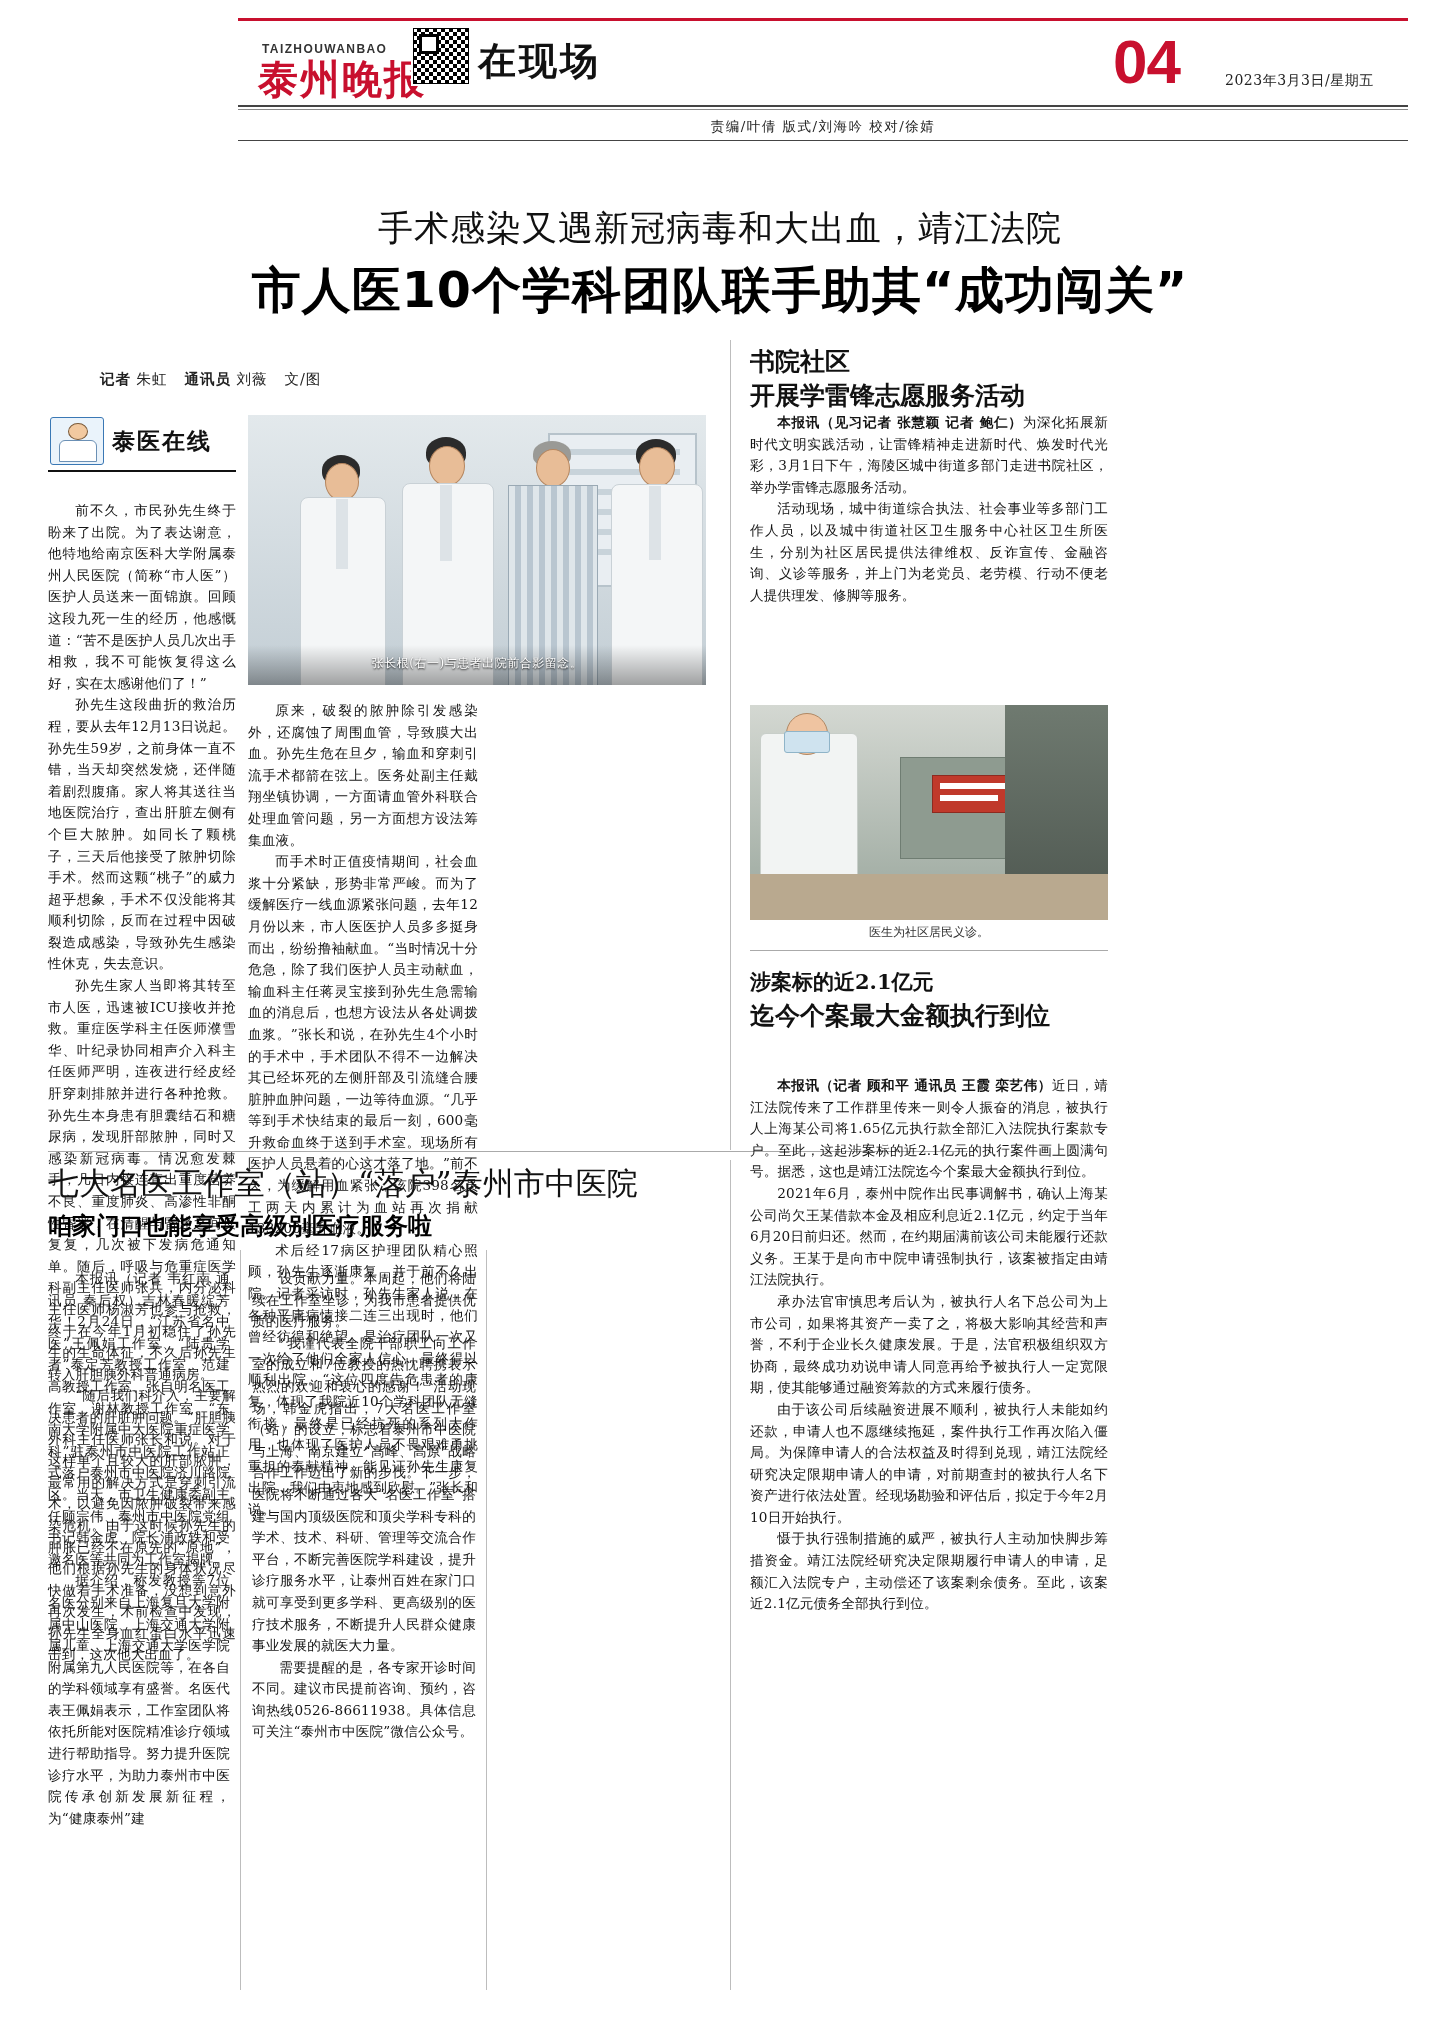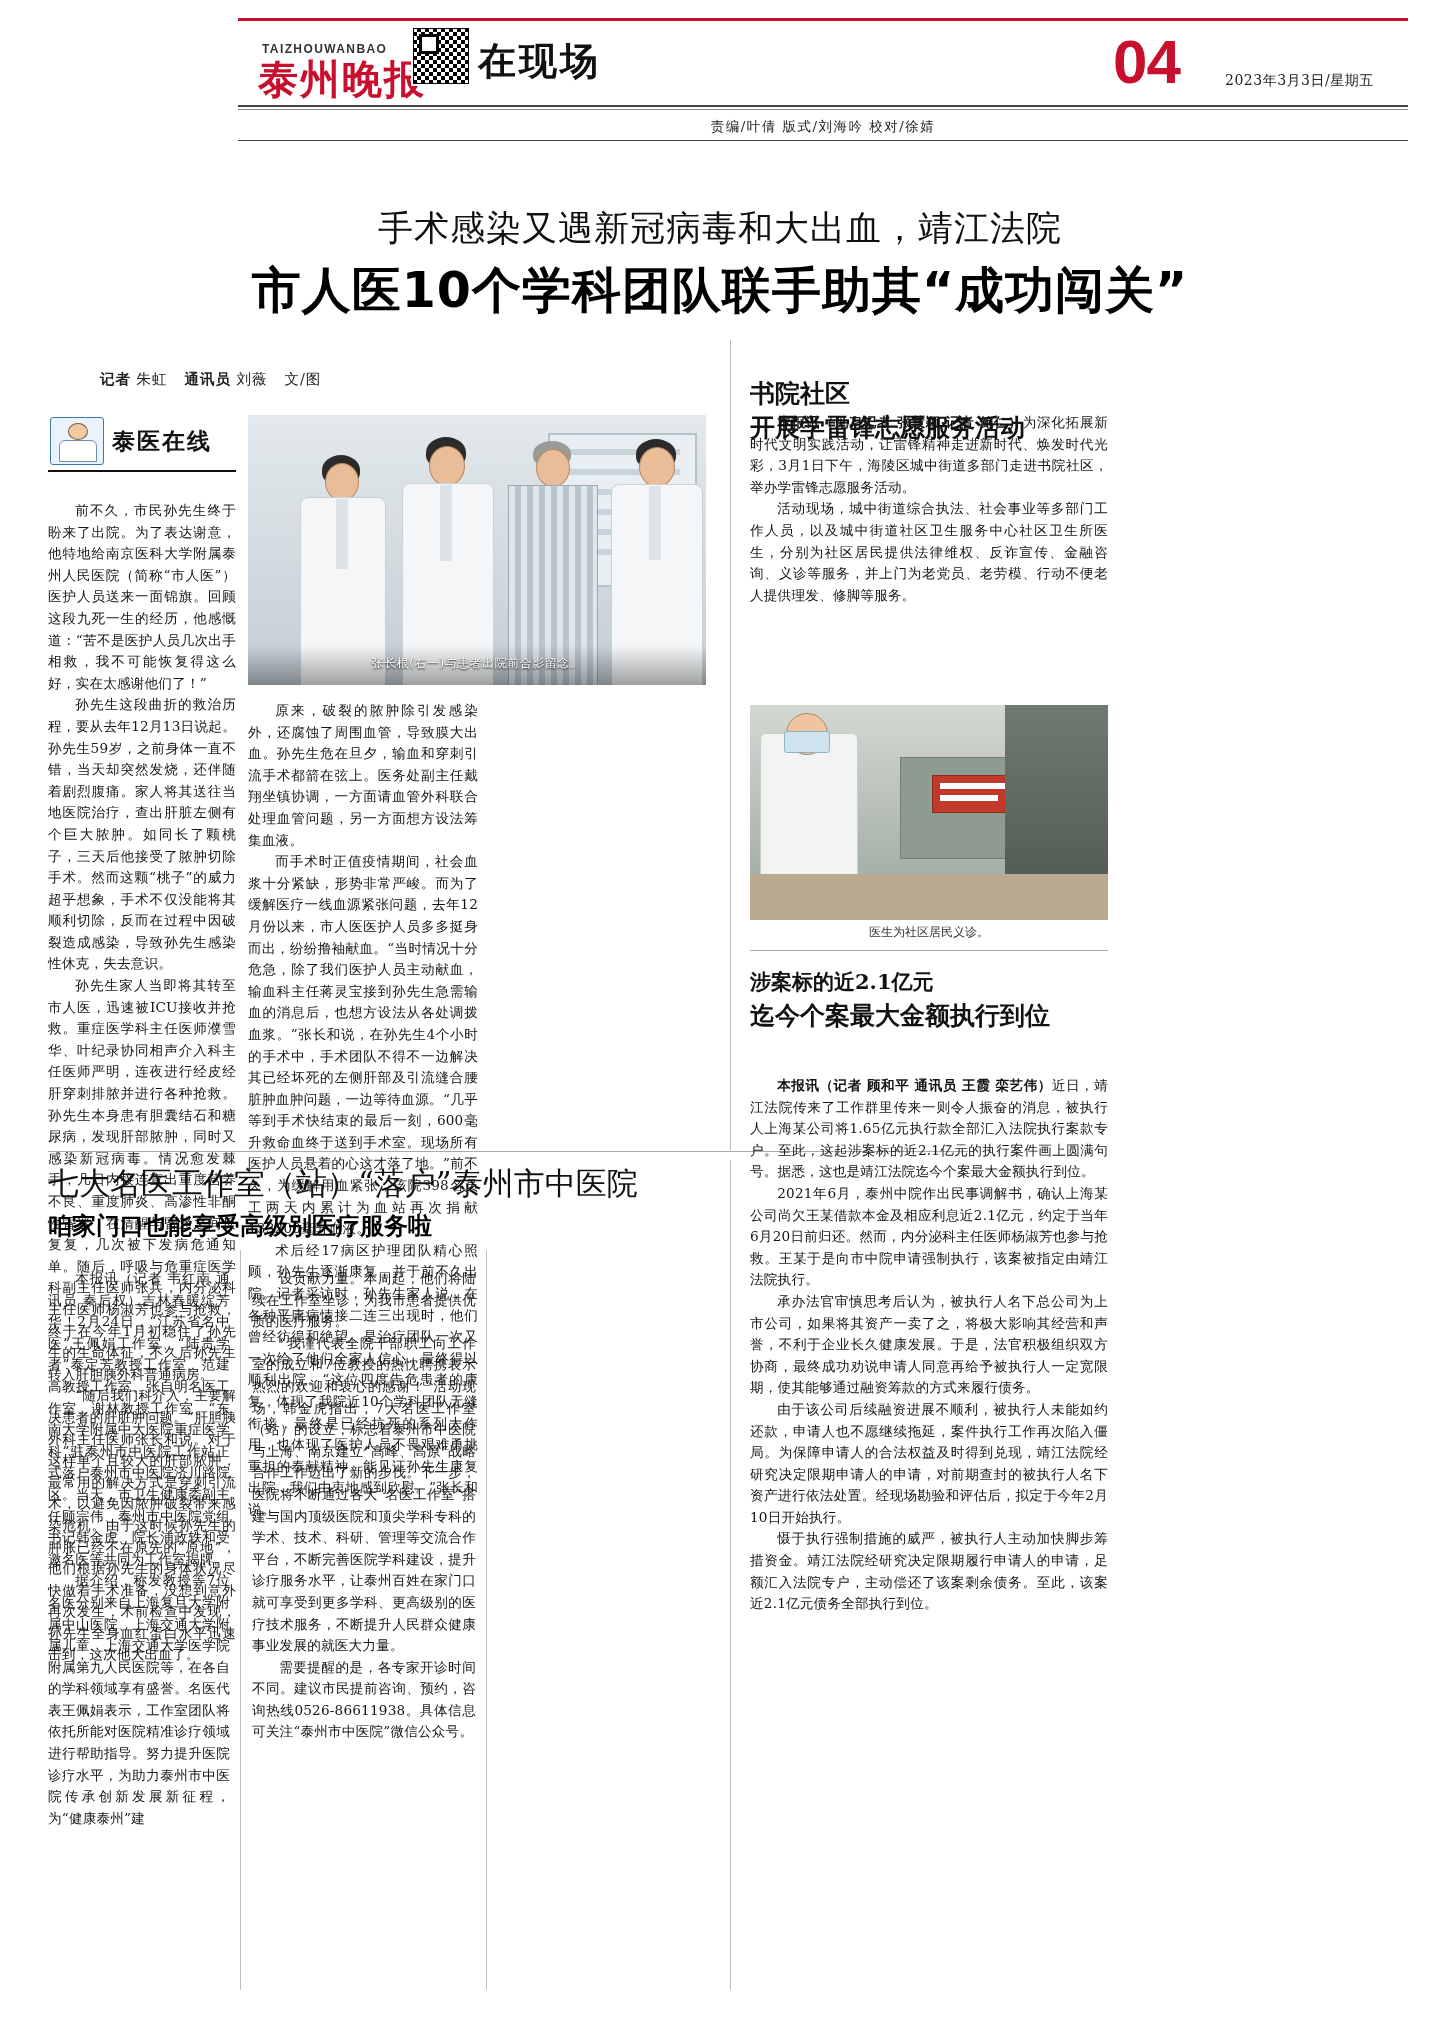--- a/index.html
+++ b/index.html
@@ -139,21 +139,21 @@
   .bl-title{
     position:absolute;left:48px;top:1210px;width:920px;
     font-size:24px;font-weight:bold;color:#000;letter-spacing:0px;
     font-family:"DejaVu Sans","Liberation Sans",sans-serif;
   }
   .bl-rule{position:absolute;left:48px;top:1151px;width:920px;height:1px;background:#aaa;}
 
   
   .r-title1{
     position:absolute;left:750px;top:345px;width:360px;
-    font-size:25px;font-weight:bold;color:#111;line-height:34px;margin-top:32px;
+    font-size:25px;font-weight:bold;color:#111;line-height:34px;
   }
   .photo-right{
     position:absolute;left:750px;top:705px;width:358px;height:215px;
     background:linear-gradient(180deg,#cfd6d2,#aab4ad);overflow:hidden;
   }
   .photo-right-cap{
     position:absolute;left:750px;top:924px;width:358px;text-align:center;
     font-size:12px;color:#333;
   }
   .r-rule{position:absolute;left:750px;top:950px;width:358px;height:1px;background:#aaa;}
@@ -293,19 +293,19 @@
   </div>
   <div class="photo-right-cap">医生为社区居民义诊。</div>
   <div class="r-rule"></div>
 
   <div class="r-title2">
     <div class="small">涉案标的近2.1亿元</div>
     <div>迄今个案最大金额执行到位</div>
   </div>
   <div class="col" id="r2-col" style="left:750px;top:1075px;width:358px;height:915px;">
       <p><span class="src-tag">本报讯（记者  顾和平  通讯员  王霞  栾艺伟）</span>近日，靖江法院传来了工作群里传来一则令人振奋的消息，被执行人上海某公司将1.65亿元执行款全部汇入法院执行案款专户。至此，这起涉案标的近2.1亿元的执行案件画上圆满句号。据悉，这也是靖江法院迄今个案最大金额执行到位。</p>
-      <p>2021年6月，泰州中院作出民事调解书，确认上海某公司尚欠王某借款本金及相应利息近2.1亿元，约定于当年6月20日前归还。然而，内分泌科主任医师杨淑芳也参与抢救。王某于是向市中院申请强制执行，该案被指定由靖江法院执行。</p>
+      <p>2021年6月，泰州中院作出民事调解书，确认上海某公司尚欠王某借款本金及相应利息近2.1亿元，约定于当年6月20日前归还。然而，在约期届满前该公司未能履行还款义务。王某于是向市中院申请强制执行，该案被指定由靖江法院执行。</p>
       <p>承办法官审慎思考后认为，被执行人名下总公司为上市公司，如果将其资产一卖了之，将极大影响其经营和声誉，不利于企业长久健康发展。于是，法官积极组织双方协商，最终成功劝说申请人同意再给予被执行人一定宽限期，使其能够通过融资筹款的方式来履行债务。</p>
       <p>由于该公司后续融资进展不顺利，被执行人未能如约还款，申请人也不愿继续拖延，案件执行工作再次陷入僵局。为保障申请人的合法权益及时得到兑现，靖江法院经研究决定限期申请人的申请，对前期查封的被执行人名下资产进行依法处置。经现场勘验和评估后，拟定于今年2月10日开始执行。</p>
       <p>慑于执行强制措施的威严，被执行人主动加快脚步筹措资金。靖江法院经研究决定限期履行申请人的申请，足额汇入法院专户，主动偿还了该案剩余债务。至此，该案近2.1亿元债务全部执行到位。</p>
     </div>
 
 </div>
 
 </body></html>

